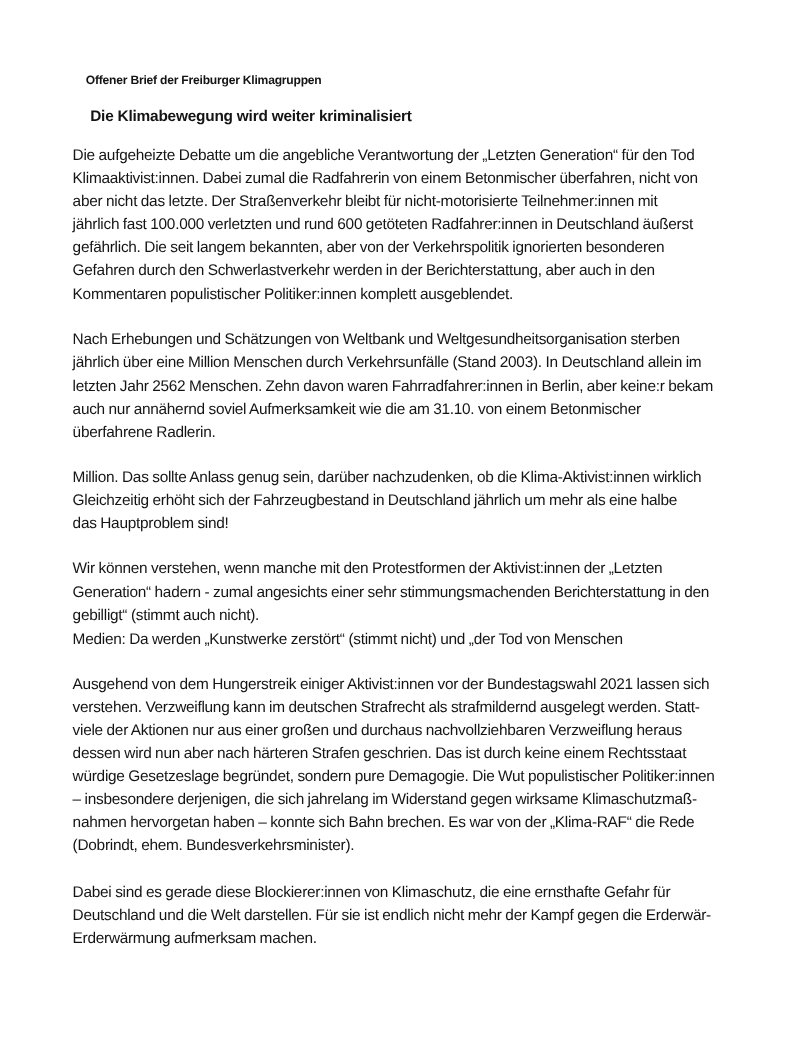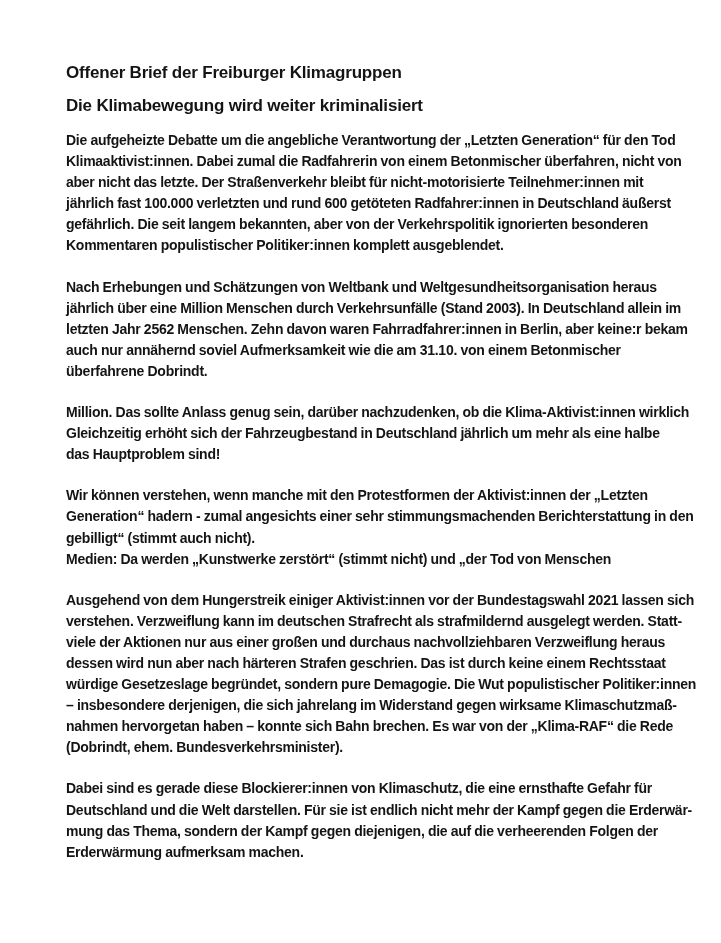--- a/index.html
+++ b/index.html
@@ -15,70 +15,70 @@
     font-family: "Liberation Sans", sans-serif;
     color: #141414;
   }
   .page {
     position: absolute;
     left: 66px;
     top: 62px;
     width: 640px;
   }
   .doc-title {
-    font-size: 17px;
+    font-size: 11px;
     font-weight: bold;
     line-height: 22px;
-    margin: 0 0 11px 0;
+    margin: 0 0 11px 12px;
     letter-spacing: -0.2px;
   }
   .section-heading {
-    font-size: 17px;
+    font-size: 14px;
     font-weight: bold;
     line-height: 21px;
-    margin: 0 0 14px 0;
+    margin: 0 0 14px 16px;
     letter-spacing: -0.2px;
   }
   .para {
     font-size: 14px;
     line-height: 21.1px;
     margin: 0 0 20px 0;
     letter-spacing: -0.25px;
     word-spacing: -0.3px;
   }
   .para .line {
     display: block;
     white-space: nowrap;
-    font-weight: bold;
   }
 </style>
 </head>
 <body>
 
 <div class="page">
   <h1 class="doc-title">Offener Brief der Freiburger Klimagruppen</h1>
 
   <section>
     <h2 class="section-heading">Die Klimabewegung wird weiter kriminalisiert</h2>
 
     <p class="para">
       <span class="line">Die aufgeheizte Debatte um die angebliche Verantwortung der „Letzten Generation“ für den Tod</span>
       <span class="line">Klimaaktivist:innen. Dabei zumal die Radfahrerin von einem Betonmischer überfahren, nicht von</span>
       <span class="line">aber nicht das letzte. Der Straßenverkehr bleibt für nicht-motorisierte Teilnehmer:innen mit</span>
       <span class="line">jährlich fast 100.000 verletzten und rund 600 getöteten Radfahrer:innen in Deutschland äußerst</span>
       <span class="line">gefährlich. Die seit langem bekannten, aber von der Verkehrspolitik ignorierten besonderen</span>
+      <span class="line">Gefahren durch den Schwerlastverkehr werden in der Berichterstattung, aber auch in den</span>
       <span class="line">Kommentaren populistischer Politiker:innen komplett ausgeblendet.</span>
     </p>
 
     <p class="para">
-      <span class="line">Nach Erhebungen und Schätzungen von Weltbank und Weltgesundheitsorganisation heraus</span>
+      <span class="line">Nach Erhebungen und Schätzungen von Weltbank und Weltgesundheitsorganisation sterben</span>
       <span class="line">jährlich über eine Million Menschen durch Verkehrsunfälle (Stand 2003). In Deutschland allein im</span>
       <span class="line">letzten Jahr 2562 Menschen. Zehn davon waren Fahrradfahrer:innen in Berlin, aber keine:r bekam</span>
       <span class="line">auch nur annähernd soviel Aufmerksamkeit wie die am 31.10. von einem Betonmischer</span>
-      <span class="line">überfahrene Dobrindt.</span>
+      <span class="line">überfahrene Radlerin.</span>
     </p>
 
     <p class="para">
       <span class="line">Million. Das sollte Anlass genug sein, darüber nachzudenken, ob die Klima-Aktivist:innen wirklich</span>
       <span class="line">Gleichzeitig erhöht sich der Fahrzeugbestand in Deutschland jährlich um mehr als eine halbe</span>
       <span class="line">das Hauptproblem sind!</span>
     </p>
 
     <p class="para">
       <span class="line">Wir können verstehen, wenn manche mit den Protestformen der Aktivist:innen der „Letzten</span>
@@ -94,18 +94,17 @@
       <span class="line">dessen wird nun aber nach härteren Strafen geschrien. Das ist durch keine einem Rechtsstaat</span>
       <span class="line">würdige Gesetzeslage begründet, sondern pure Demagogie. Die Wut populistischer Politiker:innen</span>
       <span class="line">– insbesondere derjenigen, die sich jahrelang im Widerstand gegen wirksame Klimaschutzmaß-</span>
       <span class="line">nahmen hervorgetan haben – konnte sich Bahn brechen. Es war von der „Klima-RAF“ die Rede</span>
       <span class="line">(Dobrindt, ehem. Bundesverkehrsminister).</span>
     </p>
 
     <p class="para">
       <span class="line">Dabei sind es gerade diese Blockierer:innen von Klimaschutz, die eine ernsthafte Gefahr für</span>
       <span class="line">Deutschland und die Welt darstellen. Für sie ist endlich nicht mehr der Kampf gegen die Erderwär-</span>
-      <span class="line">mung das Thema, sondern der Kampf gegen diejenigen, die auf die verheerenden Folgen der</span>
       <span class="line">Erderwärmung aufmerksam machen.</span>
     </p>
   </section>
 
 </div>
 
 </body></html>

